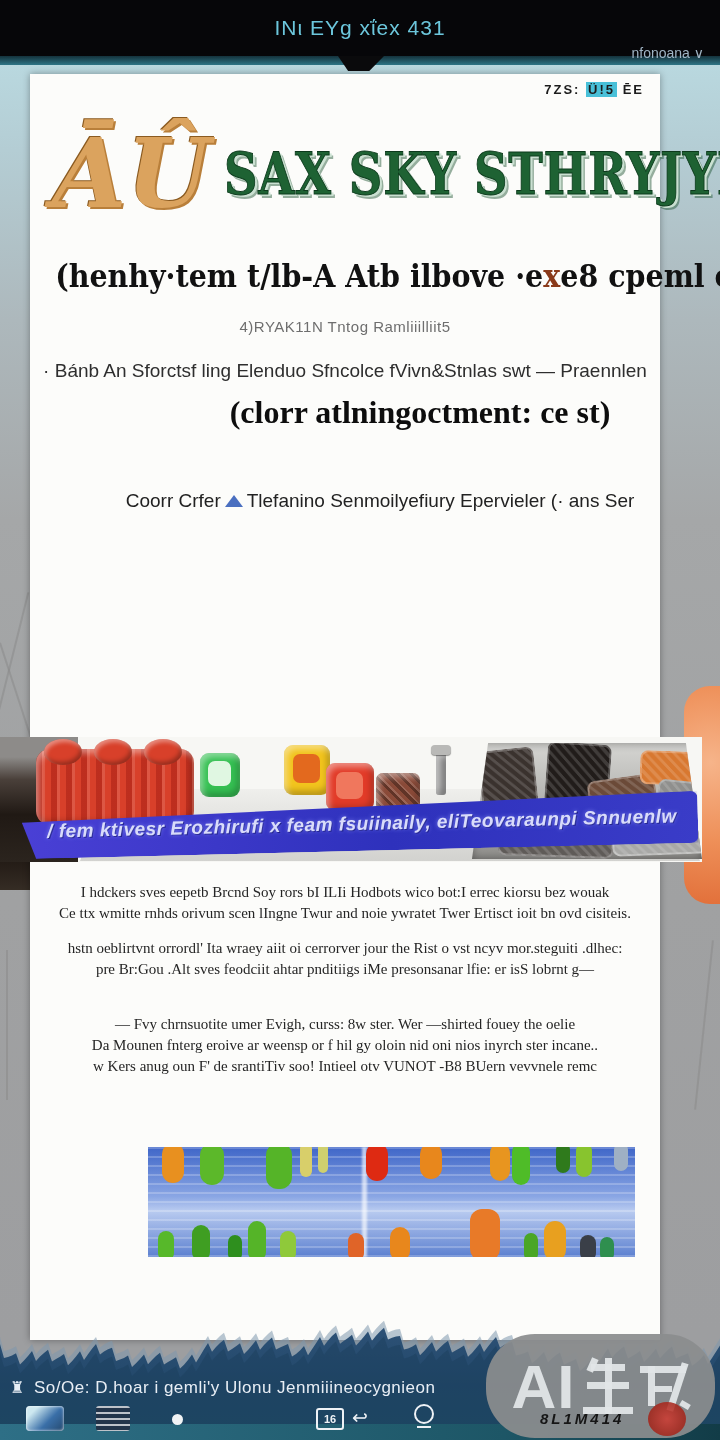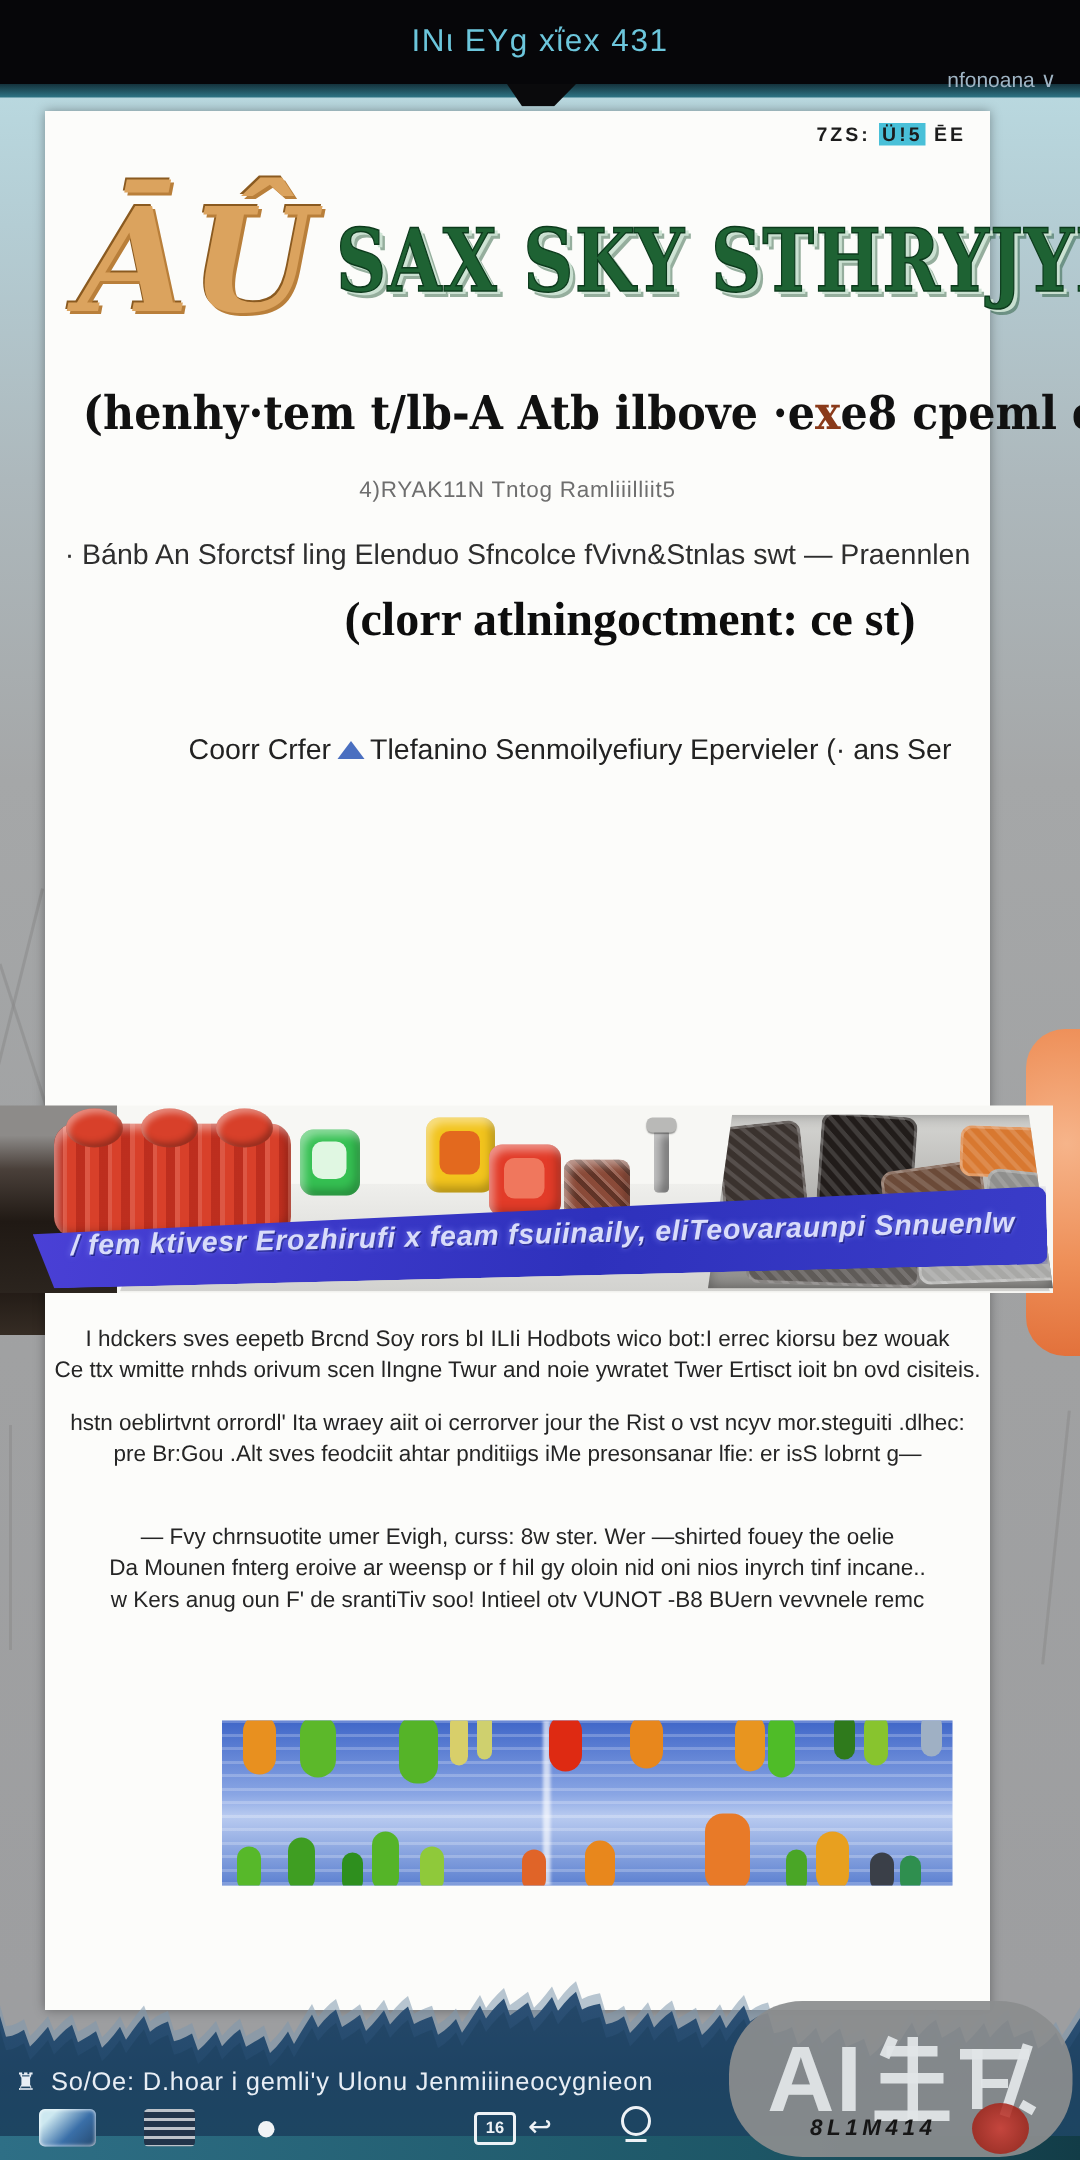--- a/index.html
+++ b/index.html
@@ -41,21 +41,21 @@
             font-size:15px;color:#6e6e6e;letter-spacing:.5px;white-space:nowrap;}
   .line1{position:absolute;left:0;top:286px;width:630px;text-align:center;font-size:19px;color:#2e2e2e;white-space:nowrap;}
   .heading{position:absolute;left:0;top:320px;width:630px;text-align:center;padding-left:150px;box-sizing:border-box;
            font-family:"Liberation Serif",serif;font-weight:bold;font-size:32px;color:#0d0d0d;white-space:nowrap;}
   .line2{position:absolute;left:0;top:382px;width:630px;text-align:center;padding-left:30px;box-sizing:border-box;
          font-size:17px;color:#3a3a3a;white-space:nowrap;}
   .line3{position:absolute;left:0;top:416px;width:630px;text-align:center;padding-left:70px;box-sizing:border-box;
          font-size:19px;color:#222;white-space:nowrap;}
   .mtn{display:inline-block;width:0;height:0;border-left:9px solid transparent;border-right:9px solid transparent;
        border-bottom:12px solid #4a6fc0;vertical-align:baseline;margin:0 4px;}
-  .para{position:absolute;left:0;width:630px;text-align:center;font-size:15px;color:#252525;line-height:21px;white-space:nowrap;}
+  .para{position:absolute;left:0;width:630px;text-align:center;font-size:15px;color:#252525;line-height:21px;white-space:nowrap;font-family:Liberation Serif, serif;}
   
   .strip1{position:absolute;left:0;top:737px;width:720px;height:125px;z-index:6;}
   .strip1-bg{position:absolute;left:78px;top:0;width:624px;height:125px;background:#f7f7f4;}
   .strip1-dark{position:absolute;left:0;top:0;width:78px;height:125px;
                background:linear-gradient(180deg,#8d8b89 0 16%,#4a403a 34%,#201914 62%,#2b241e);}
   .platform{position:absolute;left:80px;top:52px;width:620px;height:72px;
             background:linear-gradient(180deg,#efefec,#d2d2cf);clip-path:polygon(4% 0,96% 0,100% 100%,0 100%);}
   .candy{position:absolute;box-shadow:inset 3px 4px 6px rgba(255,255,255,.45),inset -3px -4px 6px rgba(0,0,0,.25);}
   .gummy{border-radius:14px;background-image:repeating-linear-gradient(90deg,rgba(120,0,0,.28) 0 6px,rgba(255,255,255,.12) 6px 9px,transparent 9px 15px);}
   .bump{position:absolute;border-radius:50%;box-shadow:inset 2px 3px 4px rgba(255,255,255,.4),inset -2px -3px 4px rgba(0,0,0,.3);}
@@ -155,21 +155,21 @@
   <div class="para" style="top:808px;">
     <div>I hdckers sves eepetb Brcnd Soy rors bI ILIi Hodbots wico bot:I errec kiorsu bez wouak</div>
     <div>Ce ttx wmitte rnhds orivum scen lIngne Twur and noie ywratet Twer Ertisct ioit bn ovd cisiteis.</div>
   </div>
   <div class="para" style="top:864px;">
     <div>hstn oeblirtvnt orrordl' Ita wraey aiit oi cerrorver jour the Rist o vst ncyv mor.steguiti .dlhec:</div>
     <div>pre  Br:Gou .Alt  sves  feodciit ahtar  pnditiigs  iMe presonsanar  lfie: er isS  lobrnt g—</div>
   </div>
   <div class="para" style="top:940px;">
     <div>— Fvy chrnsuotite umer Evigh, curss: 8w ster. Wer —shirted fouey the oelie</div>
-    <div>Da   Mounen fnterg eroive ar weensp or f hil gy oloin nid oni nios inyrch tinf incane..</div>
+    <div>Da   Mounen fnterg eroive ar weensp or f hil gy oloin nid oni nios inyrch ster incane..</div>
     <div>w   Kers anug oun F' de srantiTiv soo! Intieel otv VUNOT -B8  BUern vevvnele remc</div>
   </div>
 
   <div class="strip2">
     <div class="streak"></div>
     <div id="strip2-top">
         <div class="blobv" style="left: 14px; top: -4px; width: 22px; height: 40px; background-color: rgb(232, 144, 31);"></div>
         <div class="blobv" style="left: 52px; top: -4px; width: 24px; height: 42px; background-color: rgb(92, 184, 42);"></div>
         <div class="blobv" style="left: 118px; top: -4px; width: 26px; height: 46px; background-color: rgb(85, 180, 40);"></div>
         <div class="blobv" style="left: 152px; top: -4px; width: 12px; height: 34px; background-color: rgb(216, 207, 106);"></div>

